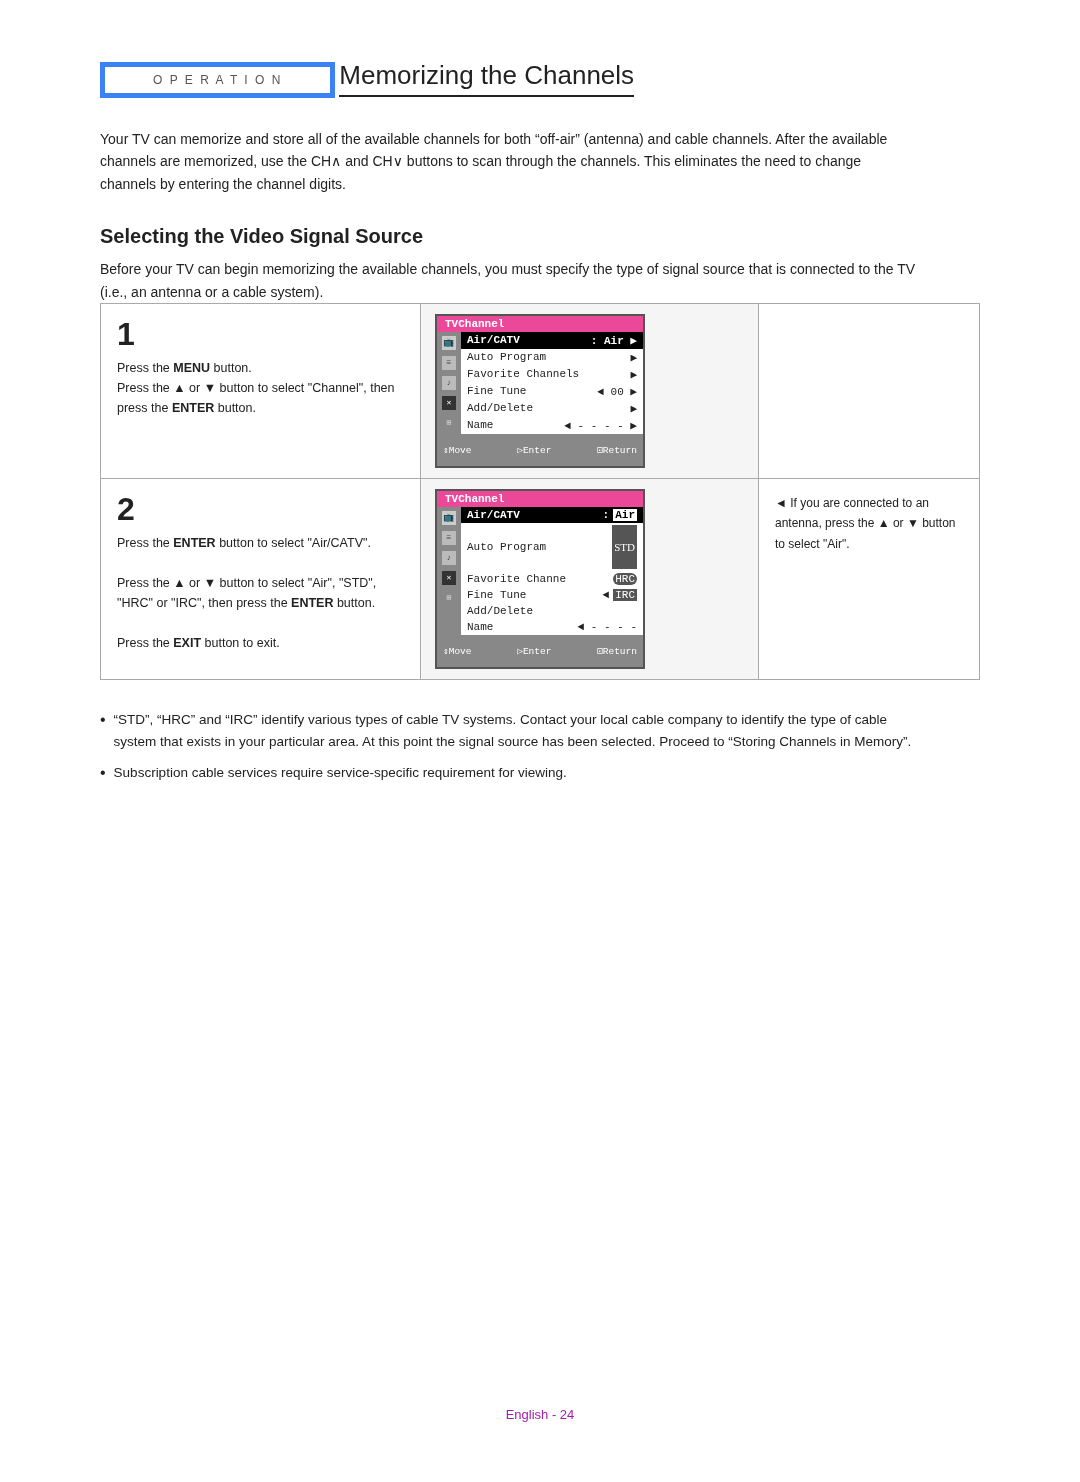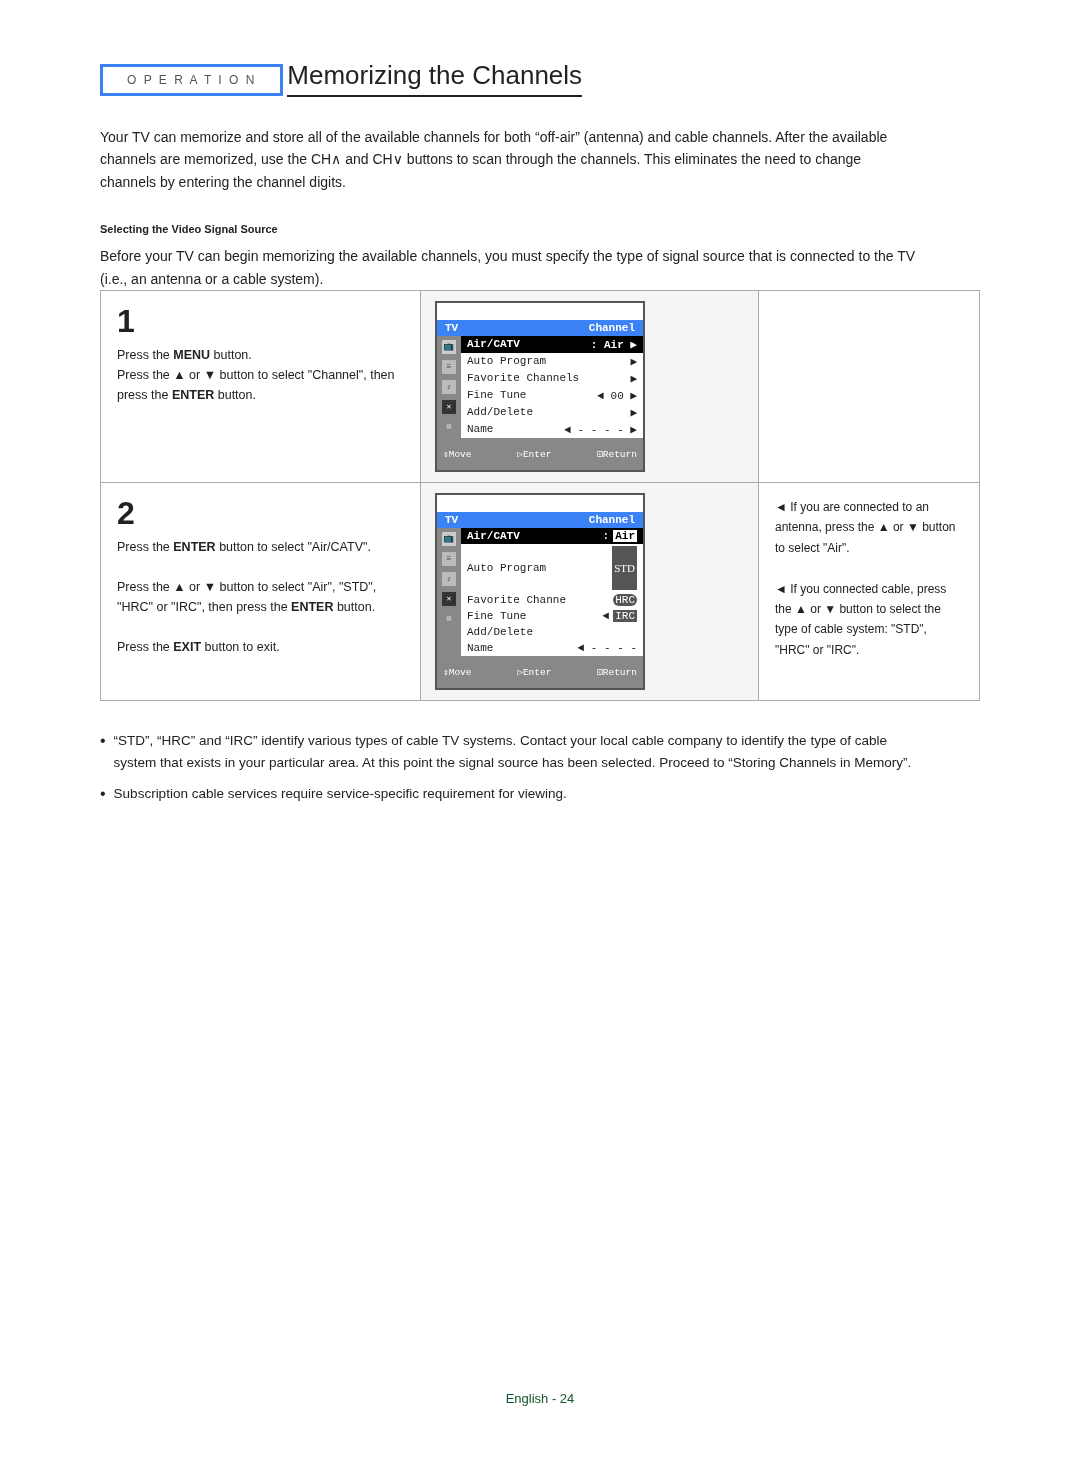--- a/index.html
+++ b/index.html
@@ -8,23 +8,23 @@
       font-family: Arial, Helvetica, sans-serif;
       font-size: 14px;
       color: #222;
       width: 1080px;
       min-height: 1482px;
       padding: 60px 100px 80px 100px;
     }
 
     
     .operation-box {
-      border: 3px solid #3b82f6;
+      border: 5px solid #3b82f6;
       display: inline-block;
-      padding: 6px 24px;
+      padding: 6px 48px;
       margin-bottom: 30px;
       letter-spacing: 2px;
       font-size: 12px;
       color: #555;
     }
 
     
     .page-title {
       font-size: 26px;
       font-weight: normal;
@@ -35,21 +35,21 @@
     }
 
     .intro-text {
       font-size: 14px;
       line-height: 1.6;
       margin-bottom: 30px;
       max-width: 820px;
     }
 
     .section-heading {
-      font-size: 11px;
+      font-size: 20px;
       font-weight: bold;
       margin-bottom: 10px;
     }
 
     .section-subtext {
       font-size: 14px;
       line-height: 1.6;
       max-width: 820px;
     }
 
@@ -109,27 +109,25 @@
     .tv-menu {
       font-family: 'Courier New', monospace;
       font-size: 11.5px;
       border: 2px solid #555;
       background: #fff;
       width: 210px;
     }
 
     .tv-menu-header {
       display: flex;
-      justify-content: space-between;
-      background: #3b82f6;
+      background: #ec4899;
       color: #fff;
       padding: 2px 8px;
       font-weight: bold;
       font-size: 11px;
-      margin-top: 17px;
     }
 
     .tv-menu-body {
       display: flex;
     }
 
     .tv-menu-icons {
       background: #888;
       padding: 4px 5px;
       display: flex;
@@ -218,26 +216,26 @@
 
     .note-bullet {
       flex-shrink: 0;
       font-size: 16px;
       line-height: 1.4;
     }
 
     
     .page-footer {
       position: absolute;
-      bottom: 76px;
+      bottom: 60px;
       left: 0;
       width: 100%;
       text-align: center;
       font-size: 13px;
-      color: #14532d;
+      color: #a21caf;
       margin-top: 20px;
     }
   </style>
 </head>
 <body>
 
 
 
 
 <div class="operation-box">O P E R A T I O N</div>
@@ -370,21 +368,20 @@
         <div class="tv-menu-footer">
           <span>⇕Move</span>
           <span>▷Enter</span>
           <span>⊡Return</span>
         </div>
       </div>
     </div>
     <div class="step-right right-hint">
       <p>◄ If you are connected to an antenna, press the ▲ or ▼ button to select "Air".</p>
       <br>
-      <p>◄ If you connected cable, press the ▲ or ▼ button to select the type of cable system: "STD", "HRC" or "IRC".</p>
     </div>
   </div>
 
 </div>
 
 
 <div class="notes-section">
   <div class="note-item">
     <span class="note-bullet">•</span>
     <span>“STD”, “HRC” and “IRC” identify various types of cable TV systems. Contact your local cable company to identify the type of cable system that exists in your particular area. At this point the signal source has been selected. Proceed to “Storing Channels in Memory”.</span>

